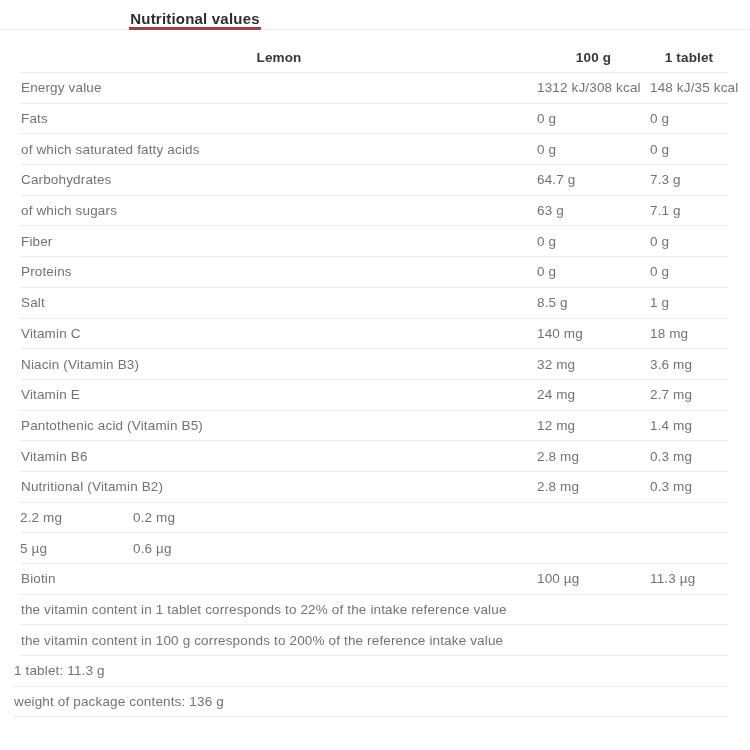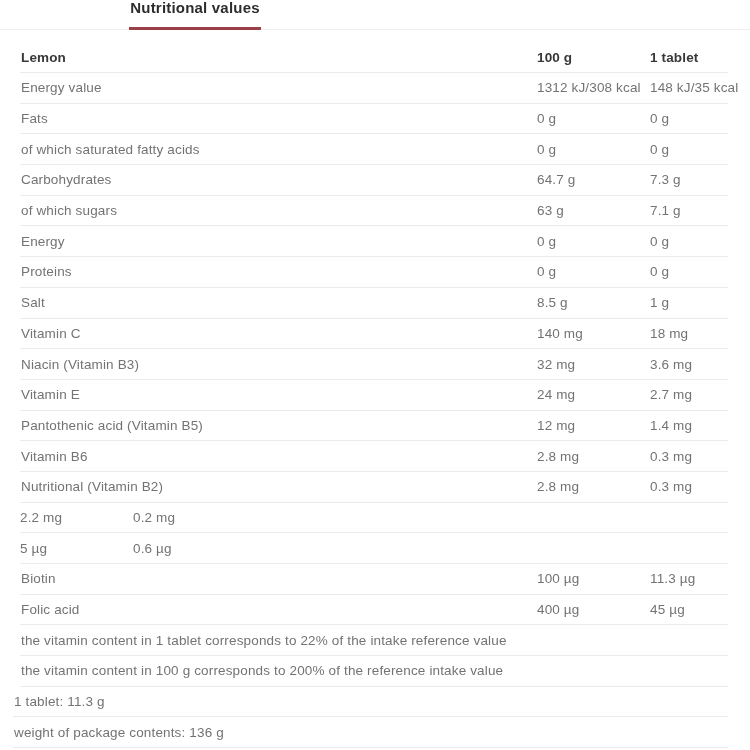--- a/index.html
+++ b/index.html
@@ -34,41 +34,42 @@
     align-items: flex-start;
     cursor: pointer;
   }
   .tab span {
     font-size: 15px;
     font-weight: 700;
     color: #2d2d2d;
     letter-spacing: 0.2px;
     white-space: nowrap;
     line-height: 1;
-    padding-top: 0;
+    padding-top: 11px;
   }
 
   
   .table {
     margin: 13px 22px 0 20px;
   }
   .row {
     display: flex;
     align-items: center;
     height: 30.7px;
     box-sizing: border-box;
     border-bottom: 1px solid #ebebeb;
     font-size: 13.5px;
     color: #737373;
     letter-spacing: 0.15px;
   }
   .row.header {
     height: 30px;
     font-weight: 700;
     color: #383838;
+    text-align: center;
   }
   .c1 { flex: 1; padding-left: 1px; white-space: nowrap; overflow: hidden; }
   .c2 { width: 113px; white-space: nowrap; }
   .c3 { width: 78px; white-space: nowrap; }
   .row.note .c1 { padding-left: 1px; }
 
   
   .footer {
     margin: 0 22px 4px 13px;
   }
@@ -113,21 +114,21 @@
           <span class="c1">Carbohydrates</span>
           <span class="c2">64.7 g</span>
           <span class="c3">7.3 g</span>
         </div>
         <div class="row">
           <span class="c1">of which sugars</span>
           <span class="c2">63 g</span>
           <span class="c3">7.1 g</span>
         </div>
         <div class="row">
-          <span class="c1">Energy</span>
+          <span class="c1">Fiber</span>
           <span class="c2">0 g</span>
           <span class="c3">0 g</span>
         </div>
         <div class="row">
           <span class="c1">Proteins</span>
           <span class="c2">0 g</span>
           <span class="c3">0 g</span>
         </div>
         <div class="row">
           <span class="c1">Salt</span>
@@ -170,25 +171,20 @@
         </div>
         <div class="row">
           <span class="c2">5 µg</span>
           <span class="c3">0.6 µg</span>
         </div>
         <div class="row">
           <span class="c1">Biotin</span>
           <span class="c2">100 µg</span>
           <span class="c3">11.3 µg</span>
         </div>
-        <div class="row">
-          <span class="c1">Folic acid</span>
-          <span class="c2">400 µg</span>
-          <span class="c3">45 µg</span>
-        </div>
       </div>
     <div>
         <div class="row note">
           <span class="c1">the vitamin content in 1 tablet corresponds to 22% of the intake reference value</span>
         </div>
         <div class="row note">
           <span class="c1">the vitamin content in 100 g corresponds to 200% of the reference intake value</span>
         </div>
       </div>
   </div>

